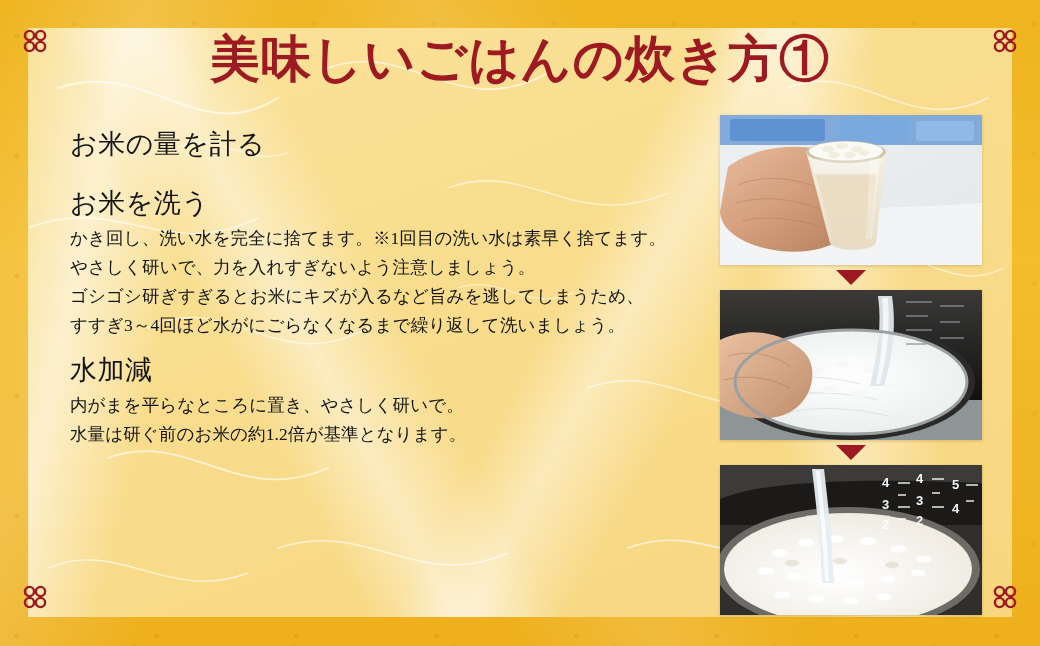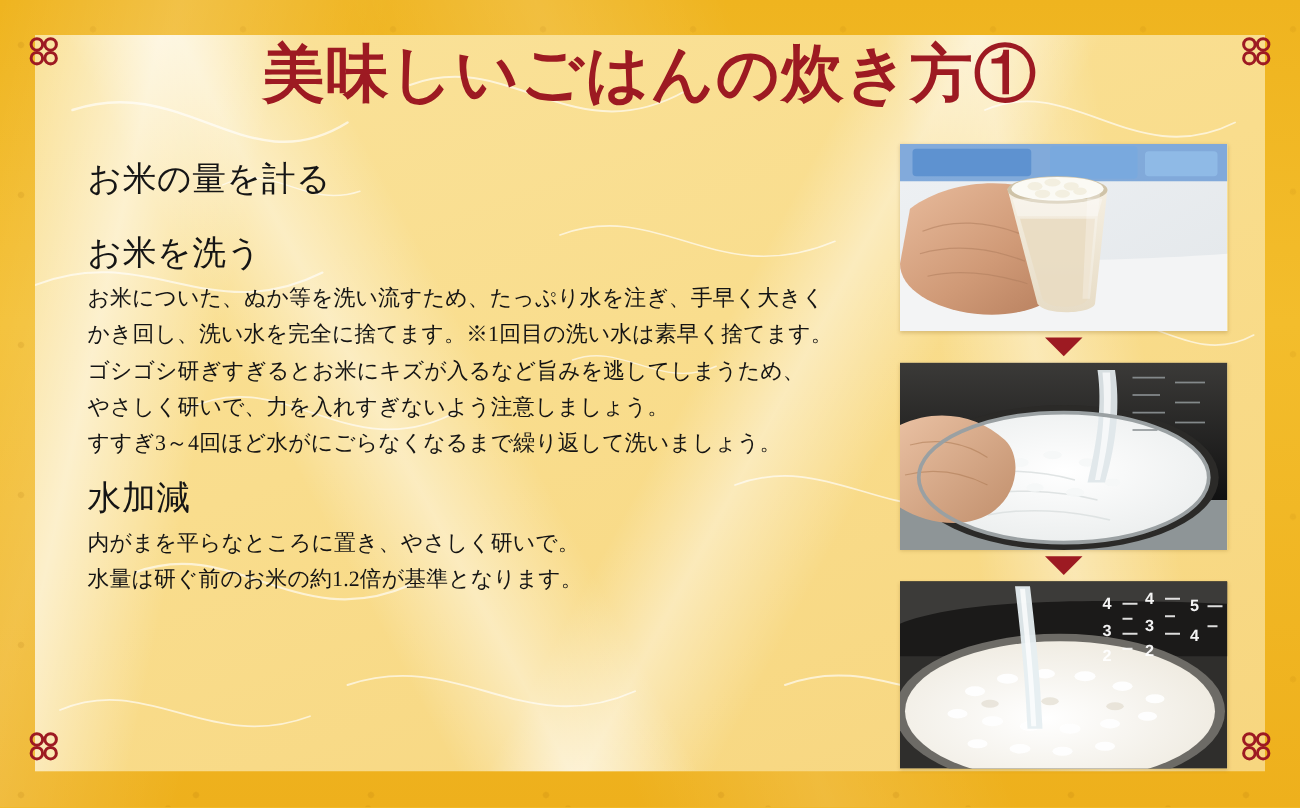--- a/index.html
+++ b/index.html
@@ -149,24 +149,23 @@
 
   <div class="content">
 
     <div class="section" id="sec-1">
       <h2 class="sec-head">お米の量を計る</h2>
     </div>
 
     <div class="section" id="sec-2">
       <h2 class="sec-head">お米を洗う</h2>
       <div class="sec-body">
-        <div>お米についた、ぬか等を洗い流すため、たっぷり水を注ぎ、手早く大きく</div>
         <div>かき回し、洗い水を完全に捨てます。※1回目の洗い水は素早く捨てます。</div>
+        <div>やさしく研いで、力を入れすぎないよう注意しましょう。</div>
         <div>ゴシゴシ研ぎすぎるとお米にキズが入るなど旨みを逃してしまうため、</div>
-        <div>やさしく研いで、力を入れすぎないよう注意しましょう。</div>
         <div>すすぎ3～4回ほど水がにごらなくなるまで繰り返して洗いましょう。</div>
       </div>
     </div>
 
     <div class="section" id="sec-3">
       <h2 class="sec-head">水加減</h2>
       <div class="sec-body">
         <div>内がまを平らなところに置き、やさしく研いで。</div>
         <div>水量は研ぐ前のお米の約1.2倍が基準となります。</div>
       </div>

